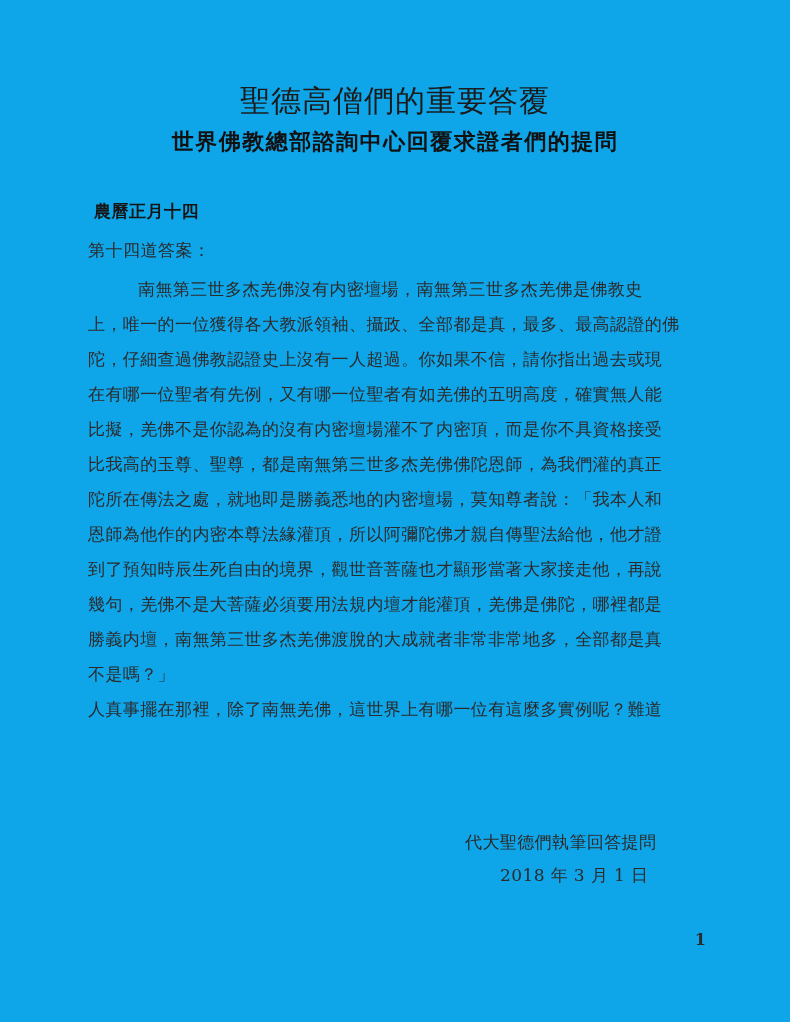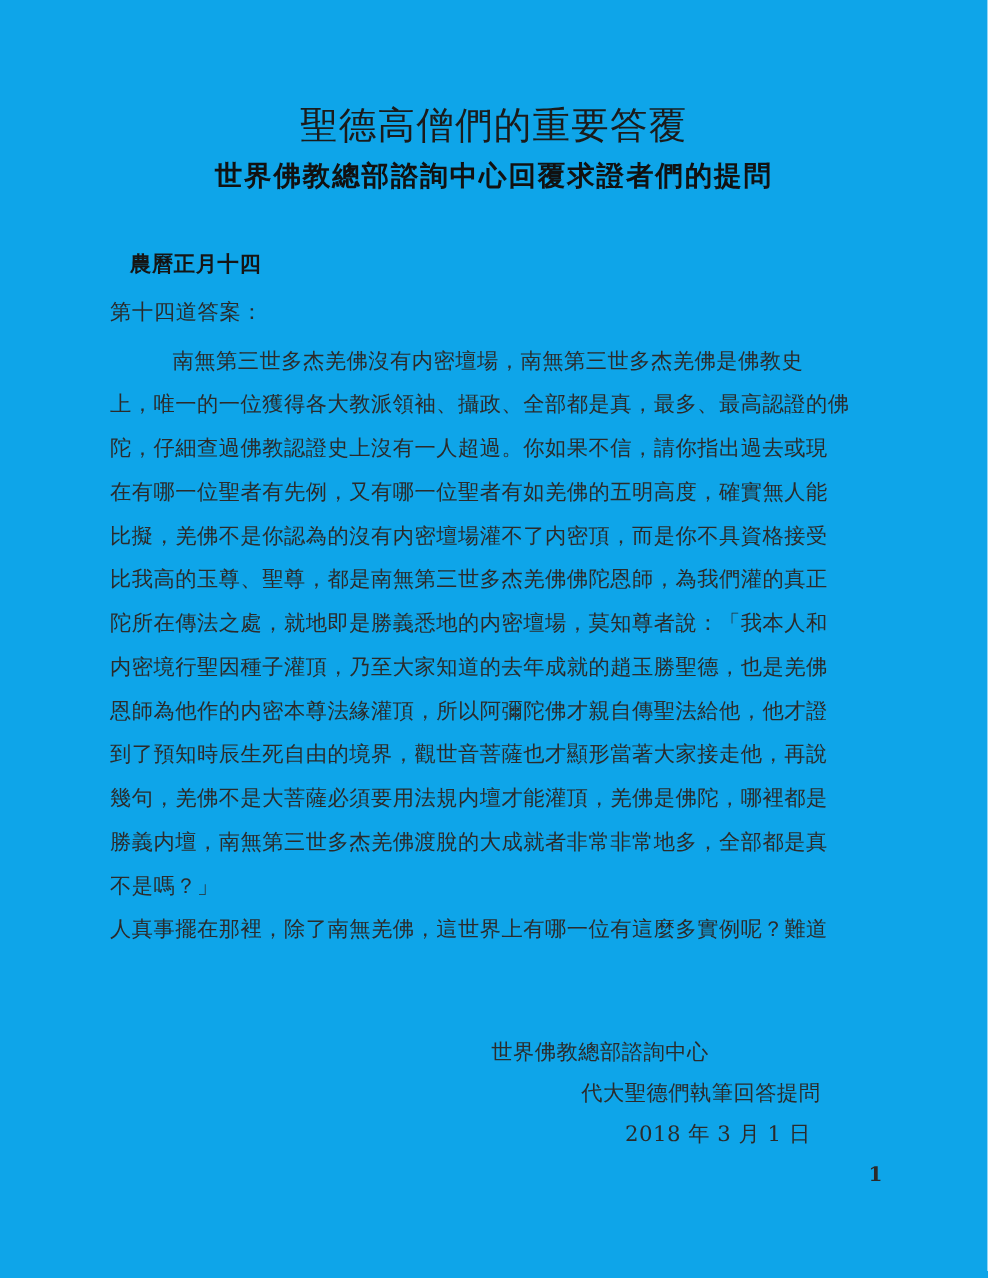--- a/index.html
+++ b/index.html
@@ -57,21 +57,21 @@
     top: 200px;
     width: 616px;
   }
   .section-heading {
     font-family: Liberation Sans, sans-serif;
     font-size: 17px;
     font-weight: 700;
     line-height: 24px;
     letter-spacing: 0.5px;
     color: #151515;
-    margin: 0 0 14px 16px;
+    margin: 0 0 14px 6px;
   }
   .answer-label {
     font-family: "DejaVu Serif", "Liberation Serif", serif;
     font-size: 17px;
     line-height: 24px;
     letter-spacing: 0.5px;
     color: #2a2a2a;
     margin: 0 0 10px 0;
   }
 
@@ -143,32 +143,30 @@
     <div class="answer-label">第十四道答案：</div>
 
     <div class="para">
       <span class="ln indent">南無第三世多杰羌佛沒有内密壇場，南無第三世多杰羌佛是佛教史</span>
       <span class="ln">上，唯一的一位獲得各大教派領袖、攝政、全部都是真，最多、最高認證的佛</span>
       <span class="ln">陀，仔細查過佛教認證史上沒有一人超過。你如果不信，請你指出過去或現</span>
       <span class="ln">在有哪一位聖者有先例，又有哪一位聖者有如羌佛的五明高度，確實無人能</span>
       <span class="ln">比擬，羌佛不是你認為的沒有内密壇場灌不了内密頂，而是你不具資格接受</span>
       <span class="ln">比我高的玉尊、聖尊，都是南無第三世多杰羌佛佛陀恩師，為我們灌的真正</span>
       <span class="ln">陀所在傳法之處，就地即是勝義悉地的内密壇場，莫知尊者說：「我本人和</span>
-      <span class="ln">内密境行聖因種子灌頂，乃至大家知道的去年成就的趙玉勝聖德，也是羌佛</span>
       <span class="ln">恩師為他作的内密本尊法緣灌頂，所以阿彌陀佛才親自傳聖法給他，他才證</span>
       <span class="ln">到了預知時辰生死自由的境界，觀世音菩薩也才顯形當著大家接走他，再說</span>
       <span class="ln">幾句，羌佛不是大菩薩必須要用法規内壇才能灌頂，羌佛是佛陀，哪裡都是</span>
       <span class="ln">勝義内壇，南無第三世多杰羌佛渡脫的大成就者非常非常地多，全部都是真</span>
       <span class="ln">不是嗎？」</span>
       <span class="ln">人真事擺在那裡，除了南無羌佛，這世界上有哪一位有這麼多實例呢？難道</span>
     </div>
 
   </div>
 
   <div class="sign-block">
-    <span class="sign-line sign-org">世界佛教總部諮詢中心</span>
     <span class="sign-line sign-by">代大聖德們執筆回答提問</span>
     <span class="sign-line sign-date">2018 年 3 月 1 日</span>
   </div>
 
   <div class="page-number">1</div>
 
 </div>
 
 </body></html>

